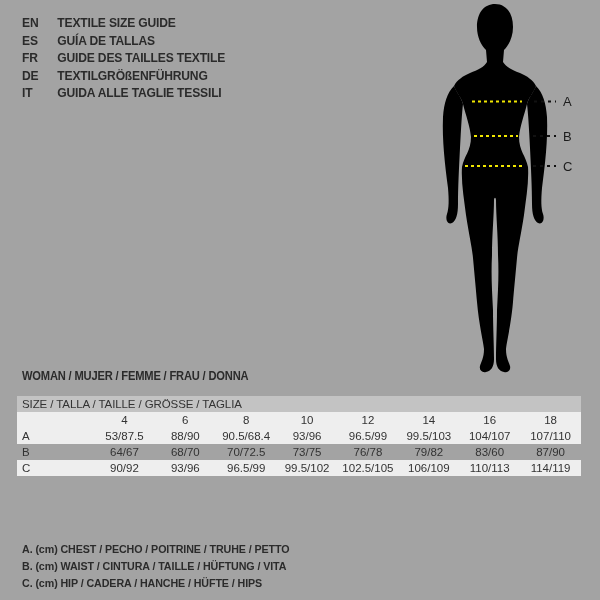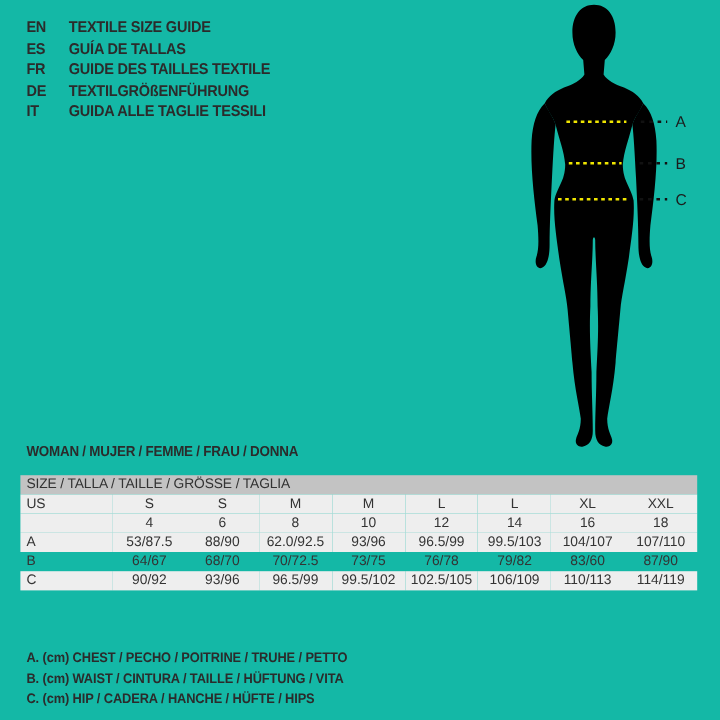--- a/index.html
+++ b/index.html
@@ -1,17 +1,17 @@
 <!DOCTYPE html>
 <html style="--header_bg: #c3c3c3; --stripe_bg: #eeeeee; --text: #2b2b2b; --silhouette: #000000; --dash_yellow: #f0e600; --dash_black: #111111;"><head>
 <meta charset="utf-8">
 <style>
   html,body{margin:0;padding:0;background:#fff;}
   #screen{
-    position:relative;width:600px;height:600px;background:#14b8a6;overflow:hidden;
+    position:relative;width:600px;height:600px;background:#a3a3a3;overflow:hidden;
     font-family:"Liberation Sans","DejaVu Sans",sans-serif;color:var(--text,#2b2b2b);
   }
   
   .lang-block{
     position:absolute;left:22px;top:14px;
     transform:scaleX(.93);transform-origin:left top;
   }
   .lang-row{display:flex;line-height:17.5px;font-size:13px;font-weight:bold;letter-spacing:-.2px;}
   .lang-code{flex:0 0 38px;}
   
@@ -128,46 +128,35 @@
         <col>
         <col>
     </colgroup>
     <thead>
       <tr>
         <th colspan="9">SIZE / TALLA / TAILLE / GRÖSSE / TAGLIA</th>
       </tr>
     </thead>
     <tbody>
         <tr class="shaded">
-          <td>US</td>
-          <td>S</td>
-          <td>S</td>
-          <td>M</td>
-          <td>M</td>
-          <td>L</td>
-          <td>L</td>
-          <td>XL</td>
-          <td>XXL</td>
-        </tr>
-        <tr class="shaded">
           <td></td>
           <td>4</td>
           <td>6</td>
           <td>8</td>
           <td>10</td>
           <td>12</td>
           <td>14</td>
           <td>16</td>
           <td>18</td>
         </tr>
         <tr class="shaded">
           <td>A</td>
           <td>53/87.5</td>
           <td>88/90</td>
-          <td>62.0/92.5</td>
+          <td>90.5/68.4</td>
           <td>93/96</td>
           <td>96.5/99</td>
           <td>99.5/103</td>
           <td>104/107</td>
           <td>107/110</td>
         </tr>
         <tr>
           <td>B</td>
           <td>64/67</td>
           <td>68/70</td>

